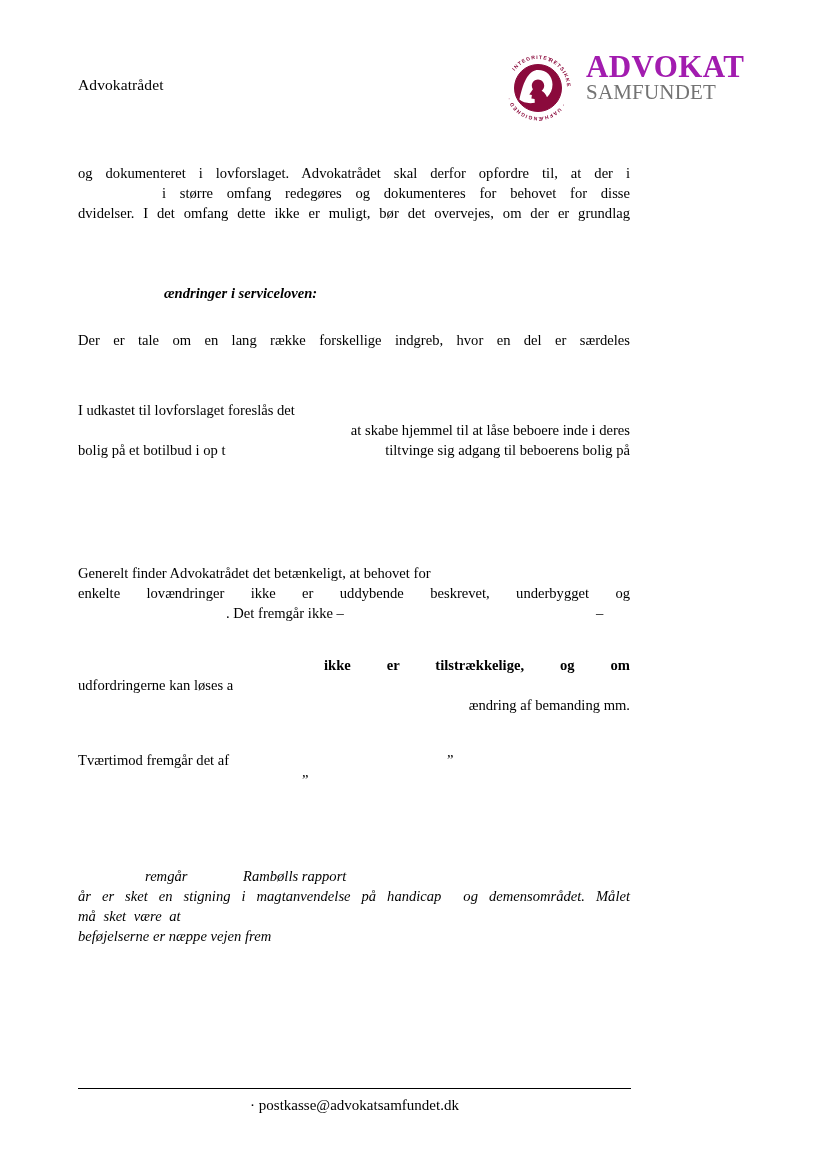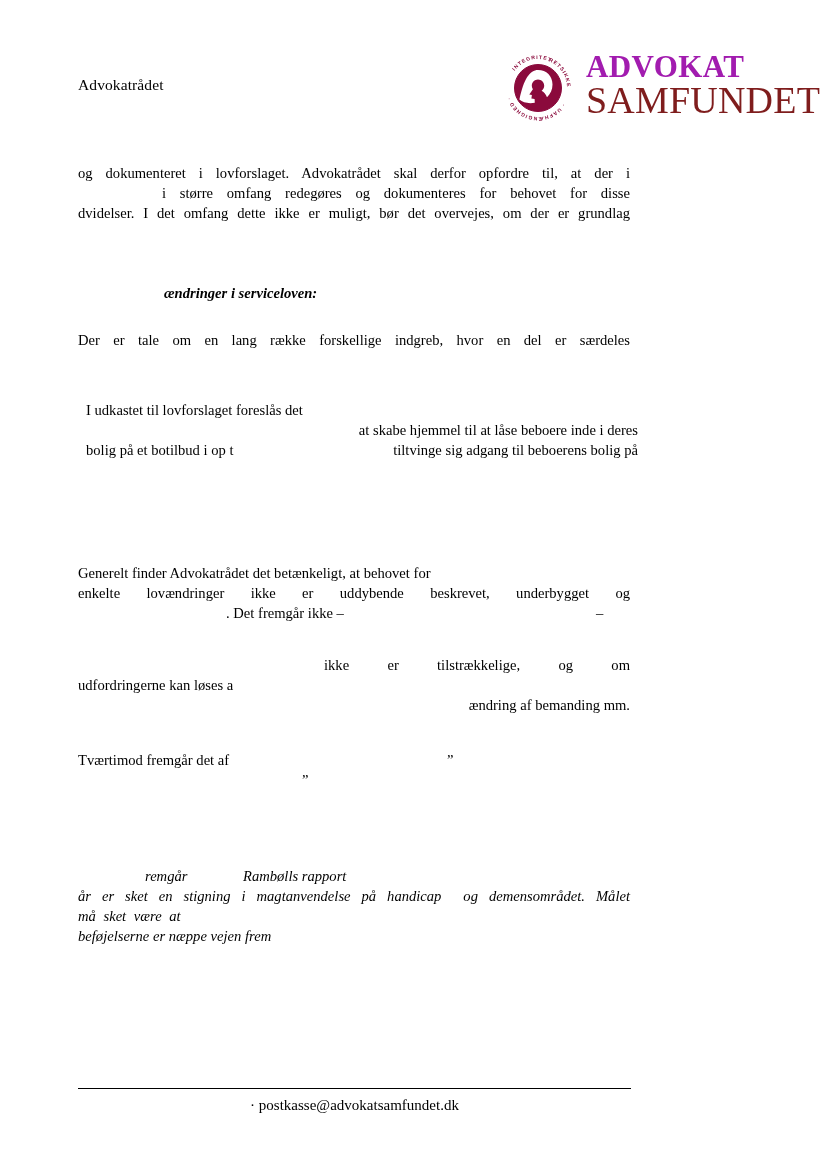--- a/index.html
+++ b/index.html
@@ -59,23 +59,23 @@
   }
   .logo-line1 {
     display: block;
     font-size: 31px;
     font-weight: bold;
     color: #a21caf;
     letter-spacing: 0.4px;
   }
   .logo-line2 {
     display: block;
-    font-size: 38px;
+    font-size: 21px;
     font-weight: normal;
-    color: #7f1d1d;
+    color: #737373;
     letter-spacing: 0.2px;
   }
 
   
   .content {
     position: absolute;
     left: 78px;
     top: 0;
     width: 552px;
   }
@@ -178,34 +178,34 @@
     </div>
 
     <div class="para" style="top:283px;">
       <span class="line left bold-italic" style="padding-left:86px;">ændringer i serviceloven:</span>
     </div>
 
     <div class="para" style="top:330px;">
       <span class="line just">Der er tale om en lang række forskellige indgreb, hvor en del er særdeles</span>
     </div>
 
-    <div class="para" style="top:400px;margin-left:8px;">
+    <div class="para" style="top:400px;">
       <span class="line left">I udkastet til lovforslaget foreslås det</span>
       <span class="line right">at skabe hjemmel til at låse beboere inde i deres</span>
       <span class="line left" style="position:relative;"><span>bolig på et botilbud i op t</span><span style="position:absolute; right:0;">tiltvinge sig adgang til beboerens bolig på</span></span>
     </div>
 
     <div class="para" style="top:563px;">
       <span class="line left">Generelt finder Advokatrådet det betænkeligt, at behovet for</span>
       <span class="line just">enkelte lovændringer ikke er uddybende beskrevet, underbygget og</span>
       <span class="line left" style="position:relative; padding-left:148px;"><span>. Det fremgår ikke –</span><span style="position:absolute; left:518px;">–</span></span>
     </div>
 
     <div class="para" style="top:655px;">
-      <span class="line just" style="padding-left:246px;">ikke er tilstrækkelige, og om</span>
+      <span class="line just" style="padding-left:246px;font-weight:bold;">ikke er tilstrækkelige, og om</span>
       <span class="line left">udfordringerne kan løses a</span>
       <span class="line right">ændring af bemanding mm.</span>
     </div>
 
     <div class="para" style="top:750px;">
       <span class="line left" style="position:relative;"><span>Tværtimod fremgår det af</span><span style="position:absolute; left:369px;">”</span></span>
       <span class="line left" style="padding-left:224px;">”</span>
     </div>
 
     <div class="para" style="top:866px;font-style:italic;">

